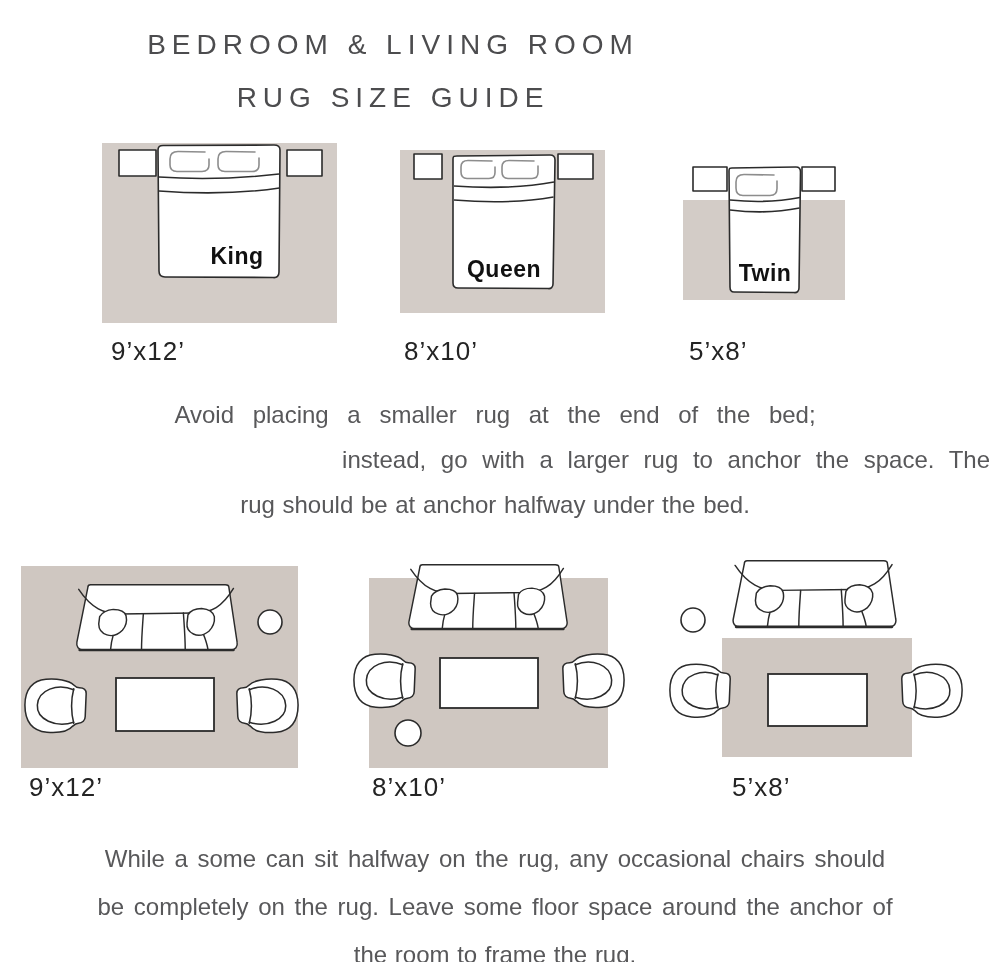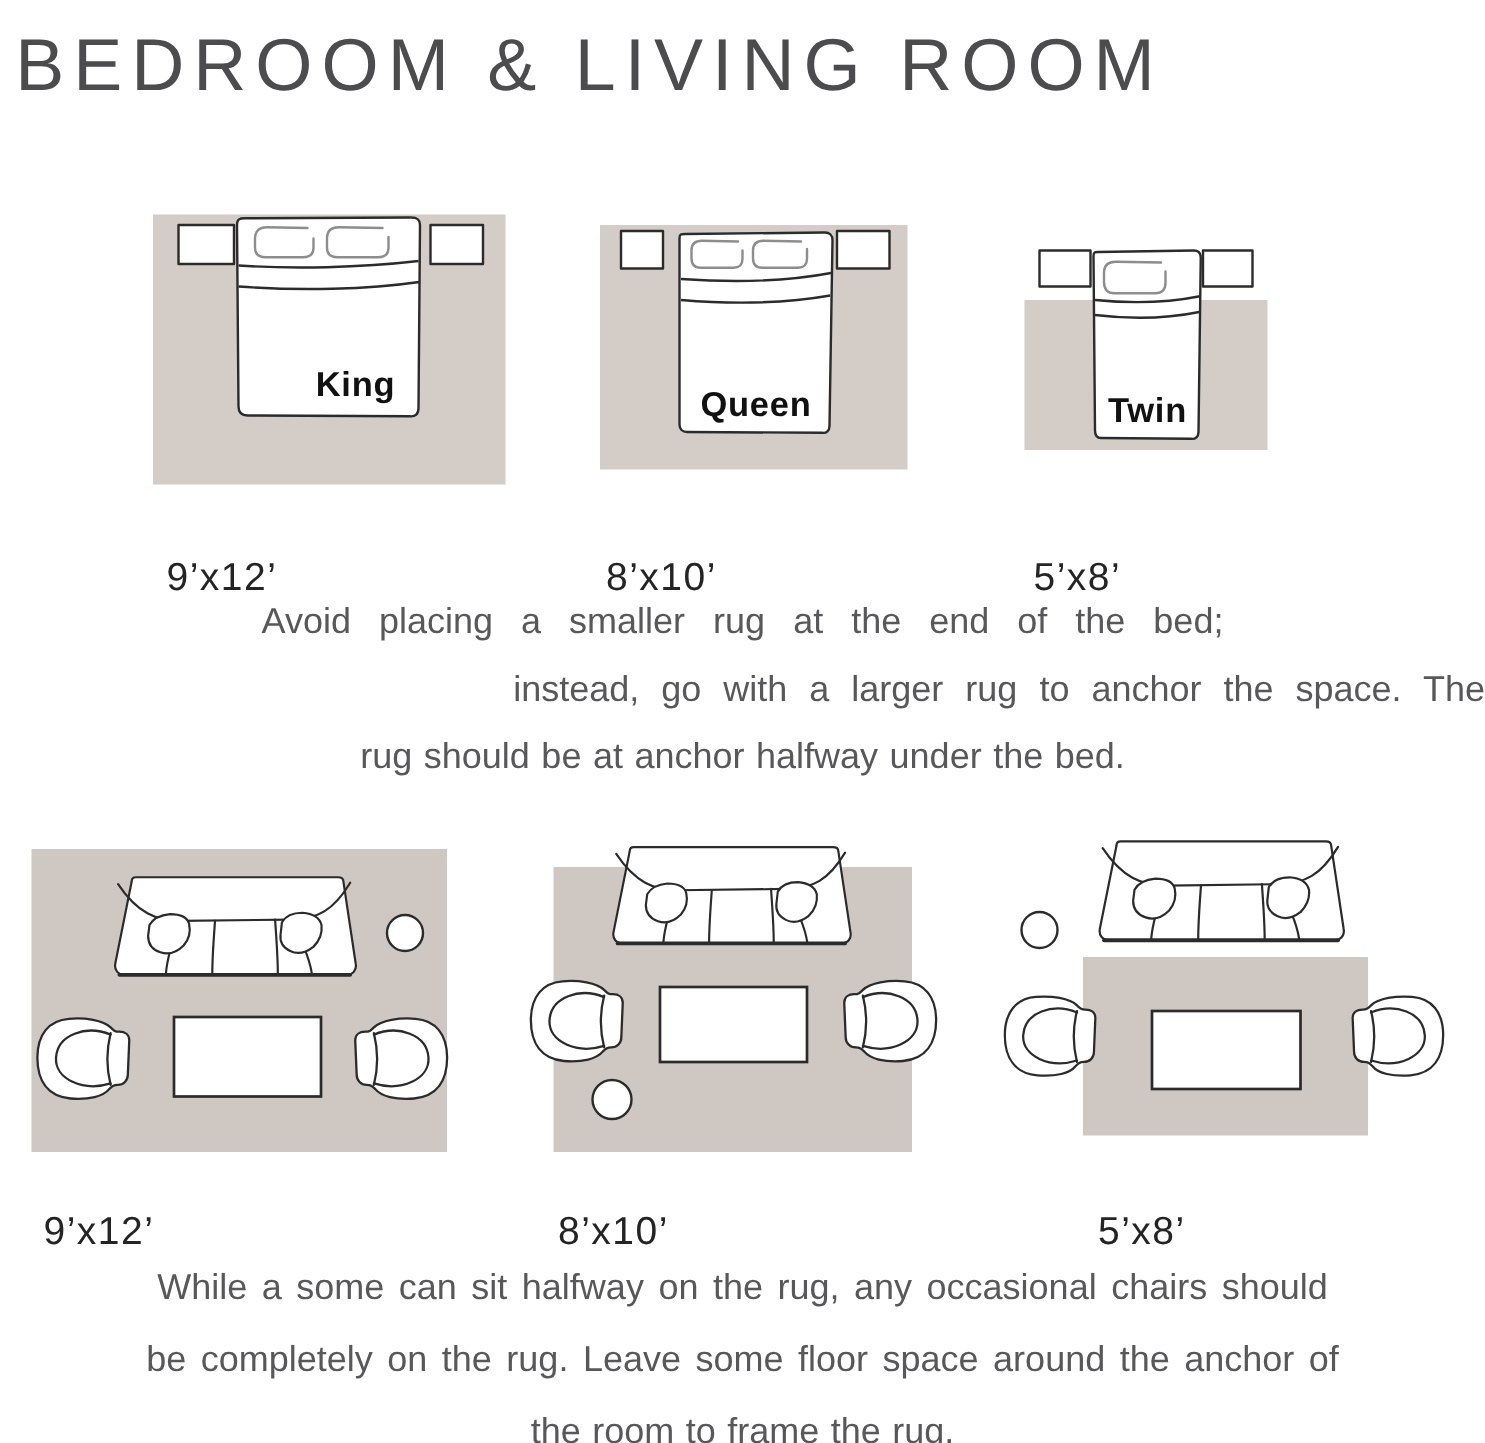--- a/index.html
+++ b/index.html
@@ -7,28 +7,27 @@
     position:relative; width:990px; height:962px; margin:0 auto;
     background: var(--background, #ffffff);
     font-family:"Liberation Sans", sans-serif;
     overflow:hidden;
   }
   .abs { position:absolute; }
 
   .title {
     left:0; top:18px; width:786px;
     text-align:center; font-weight:300;
-    font-size:49px; line-height:53px; letter-spacing:6px;
+    font-size:28px; line-height:53px; letter-spacing:6px;
     color: var(--title-text, #4c4c4e);
   }
 
   .size-label {
     font-size:26px; letter-spacing:1px;
     color: var(--size-label-text, #242424);
-    margin-top: 33px;
   }
 
   .note { left:0; width:990px; text-align:center;
     color: var(--body-text, #58585a); font-size:24px; }
   .note .ln { display:block; }
   .note-bed { top:392px; line-height:45px; }
   .note-liv { top:835px; line-height:48px; }
   .ws-12 { word-spacing:12px; }
   .ws-8  { word-spacing:8px;text-align:right; }
   .ws-3  { word-spacing:3px; }
@@ -66,20 +65,21 @@
         <path style="fill:none" d="M53,12 C50,24 50,36 53,48"></path>
       </g>
     </symbol>
   </defs>
 </svg>
 
 <div class="canvas">
 
   <div class="abs title">
     <div>BEDROOM &amp; LIVING ROOM</div>
+    <div>RUG SIZE GUIDE</div>
   </div>
 
   <svg class="abs" style="left:90px;top:133px" width="260" height="210">
     <rect x="12" y="10" width="235" height="180" style="fill:var(--rug-bedroom,#d3ccc7)"></rect>
     <g style="fill:var(--furniture-fill,#fff);stroke:var(--furniture-outline,#2b2b2b);stroke-width:1.6;stroke-linejoin:round">
       <rect x="29" y="17" width="37" height="26"></rect>
       <rect x="197" y="17" width="35" height="26"></rect>
       <path d="M73,12.5 L184,12 C188,12 190,13 190,17 L189,139 C189,143 187,145 183,144.5 L75,144 C71,144 69,142 69,138 L68,17 C68,13 70,12.5 73,12.5 Z"></path>
       <path style="fill:none" d="M69,44 C105,46.5 150,45.5 189,41"></path>
       <path style="fill:none" d="M69,58 C110,61 155,60 189.5,55"></path>

